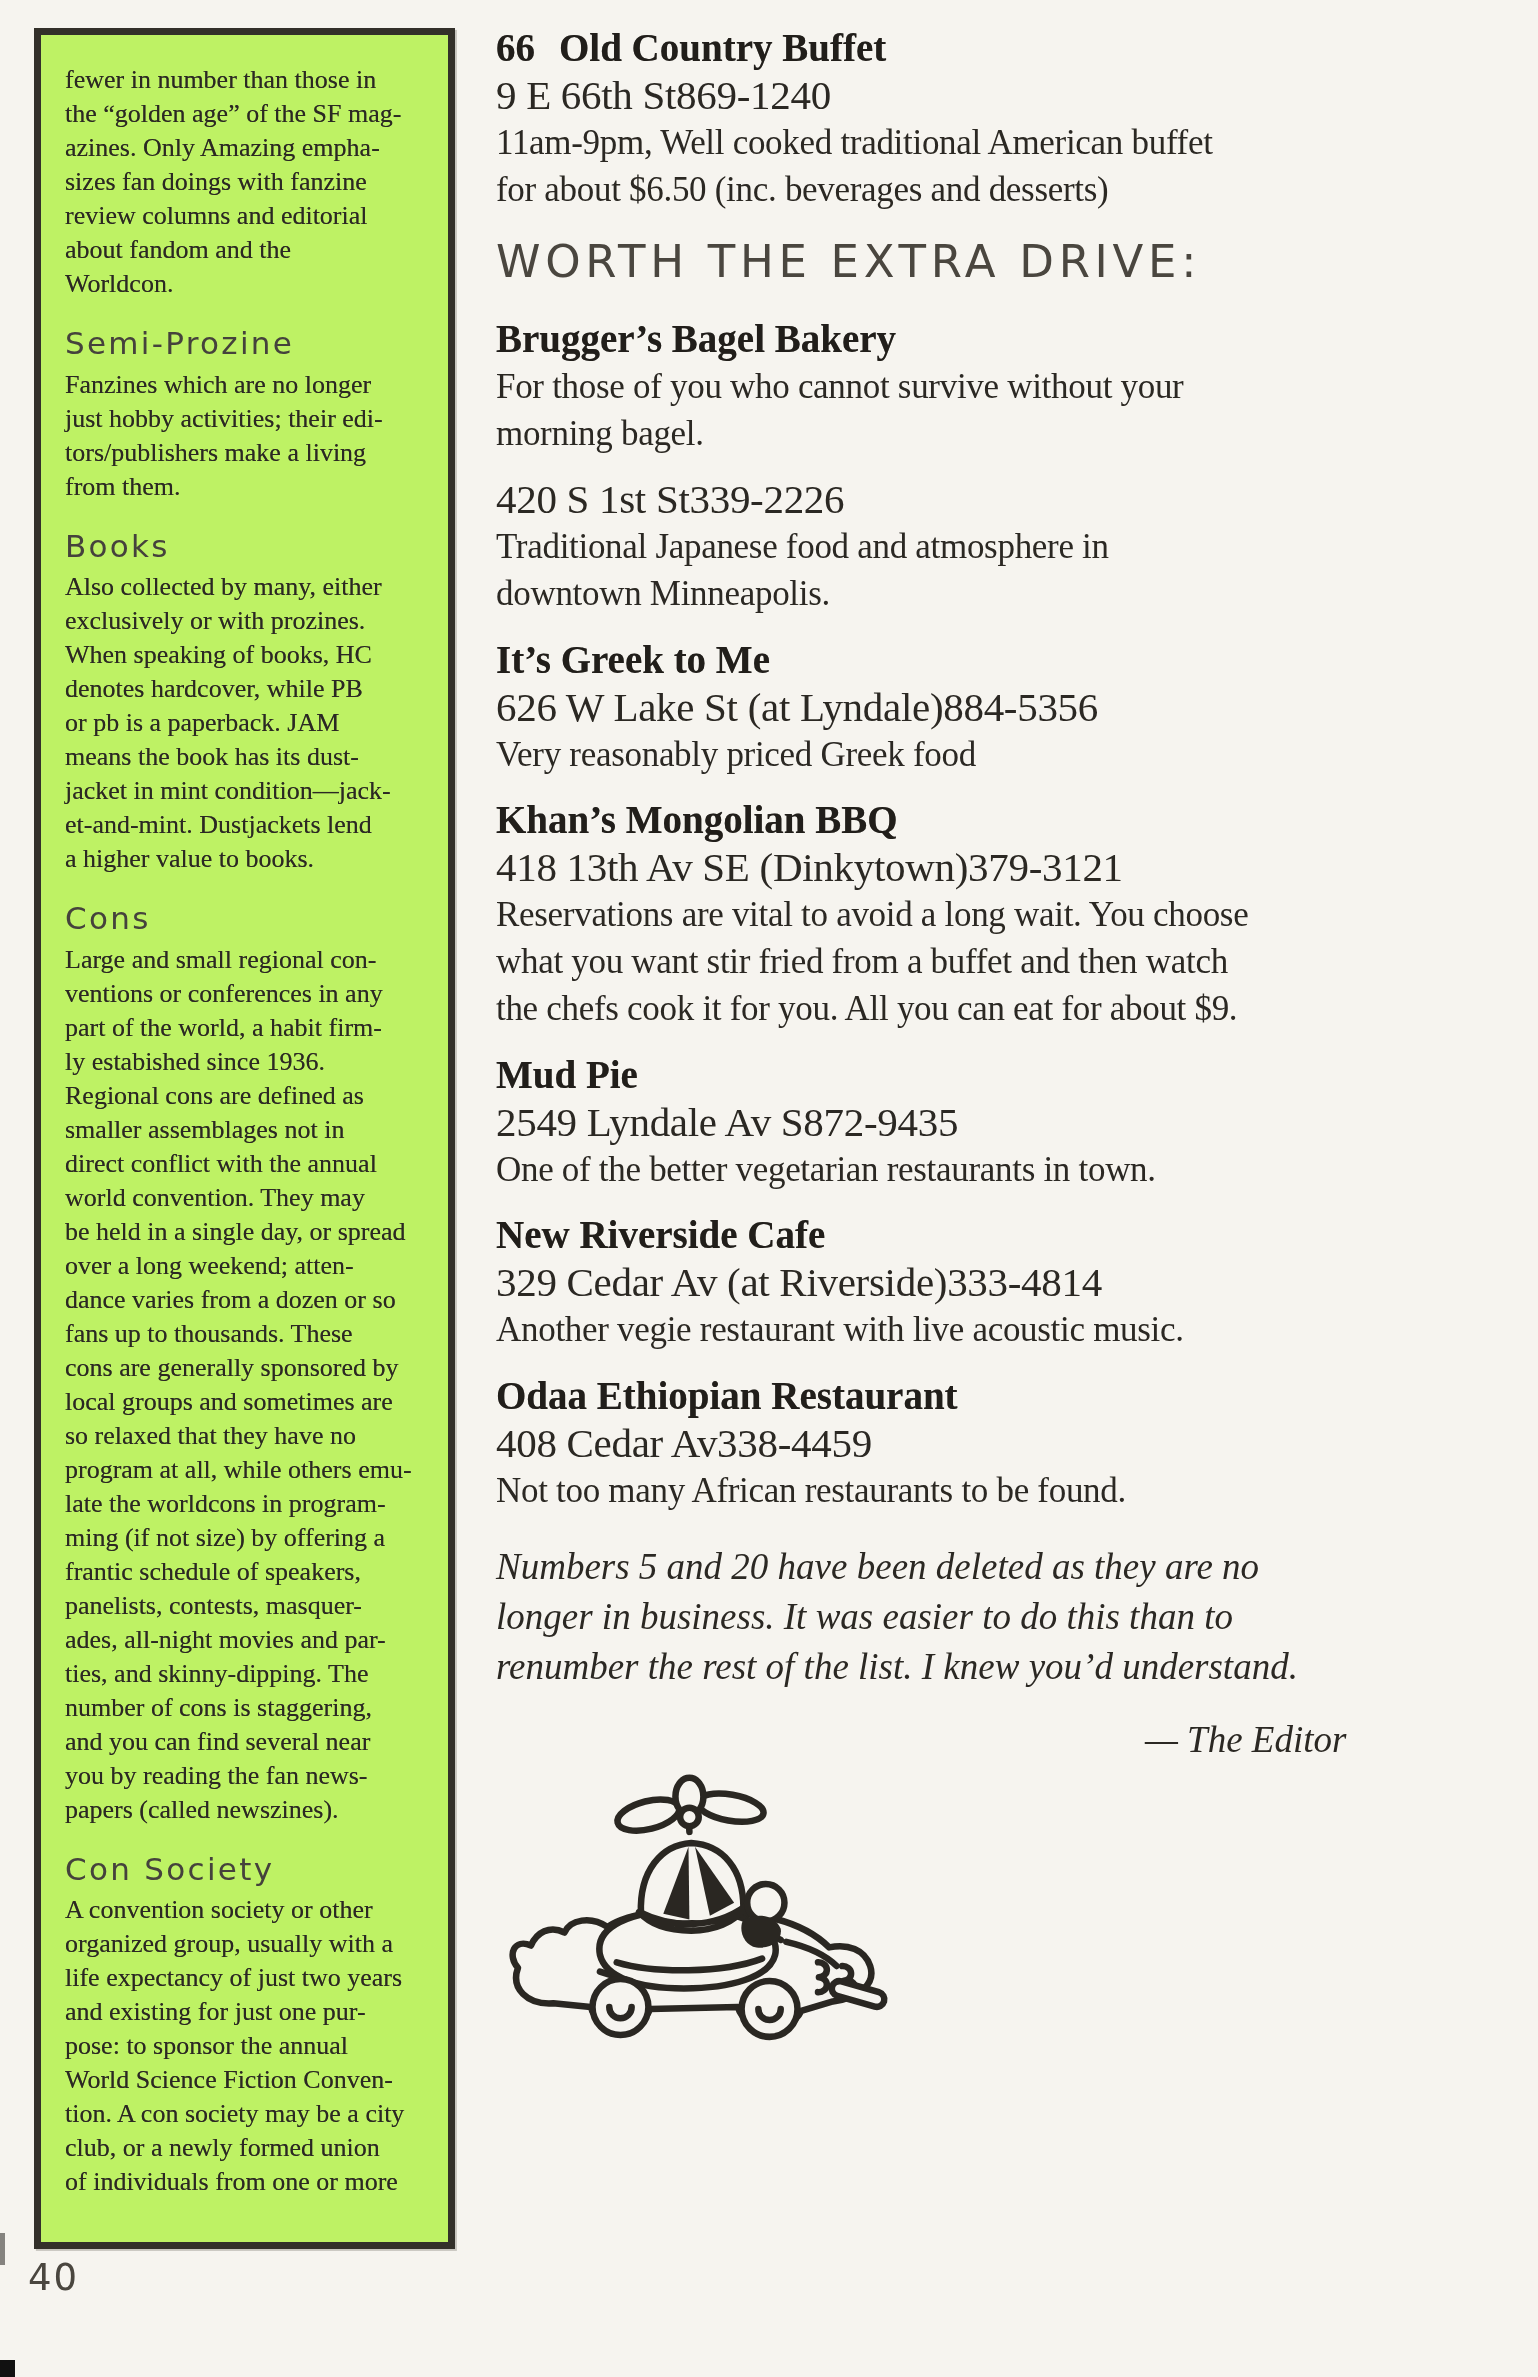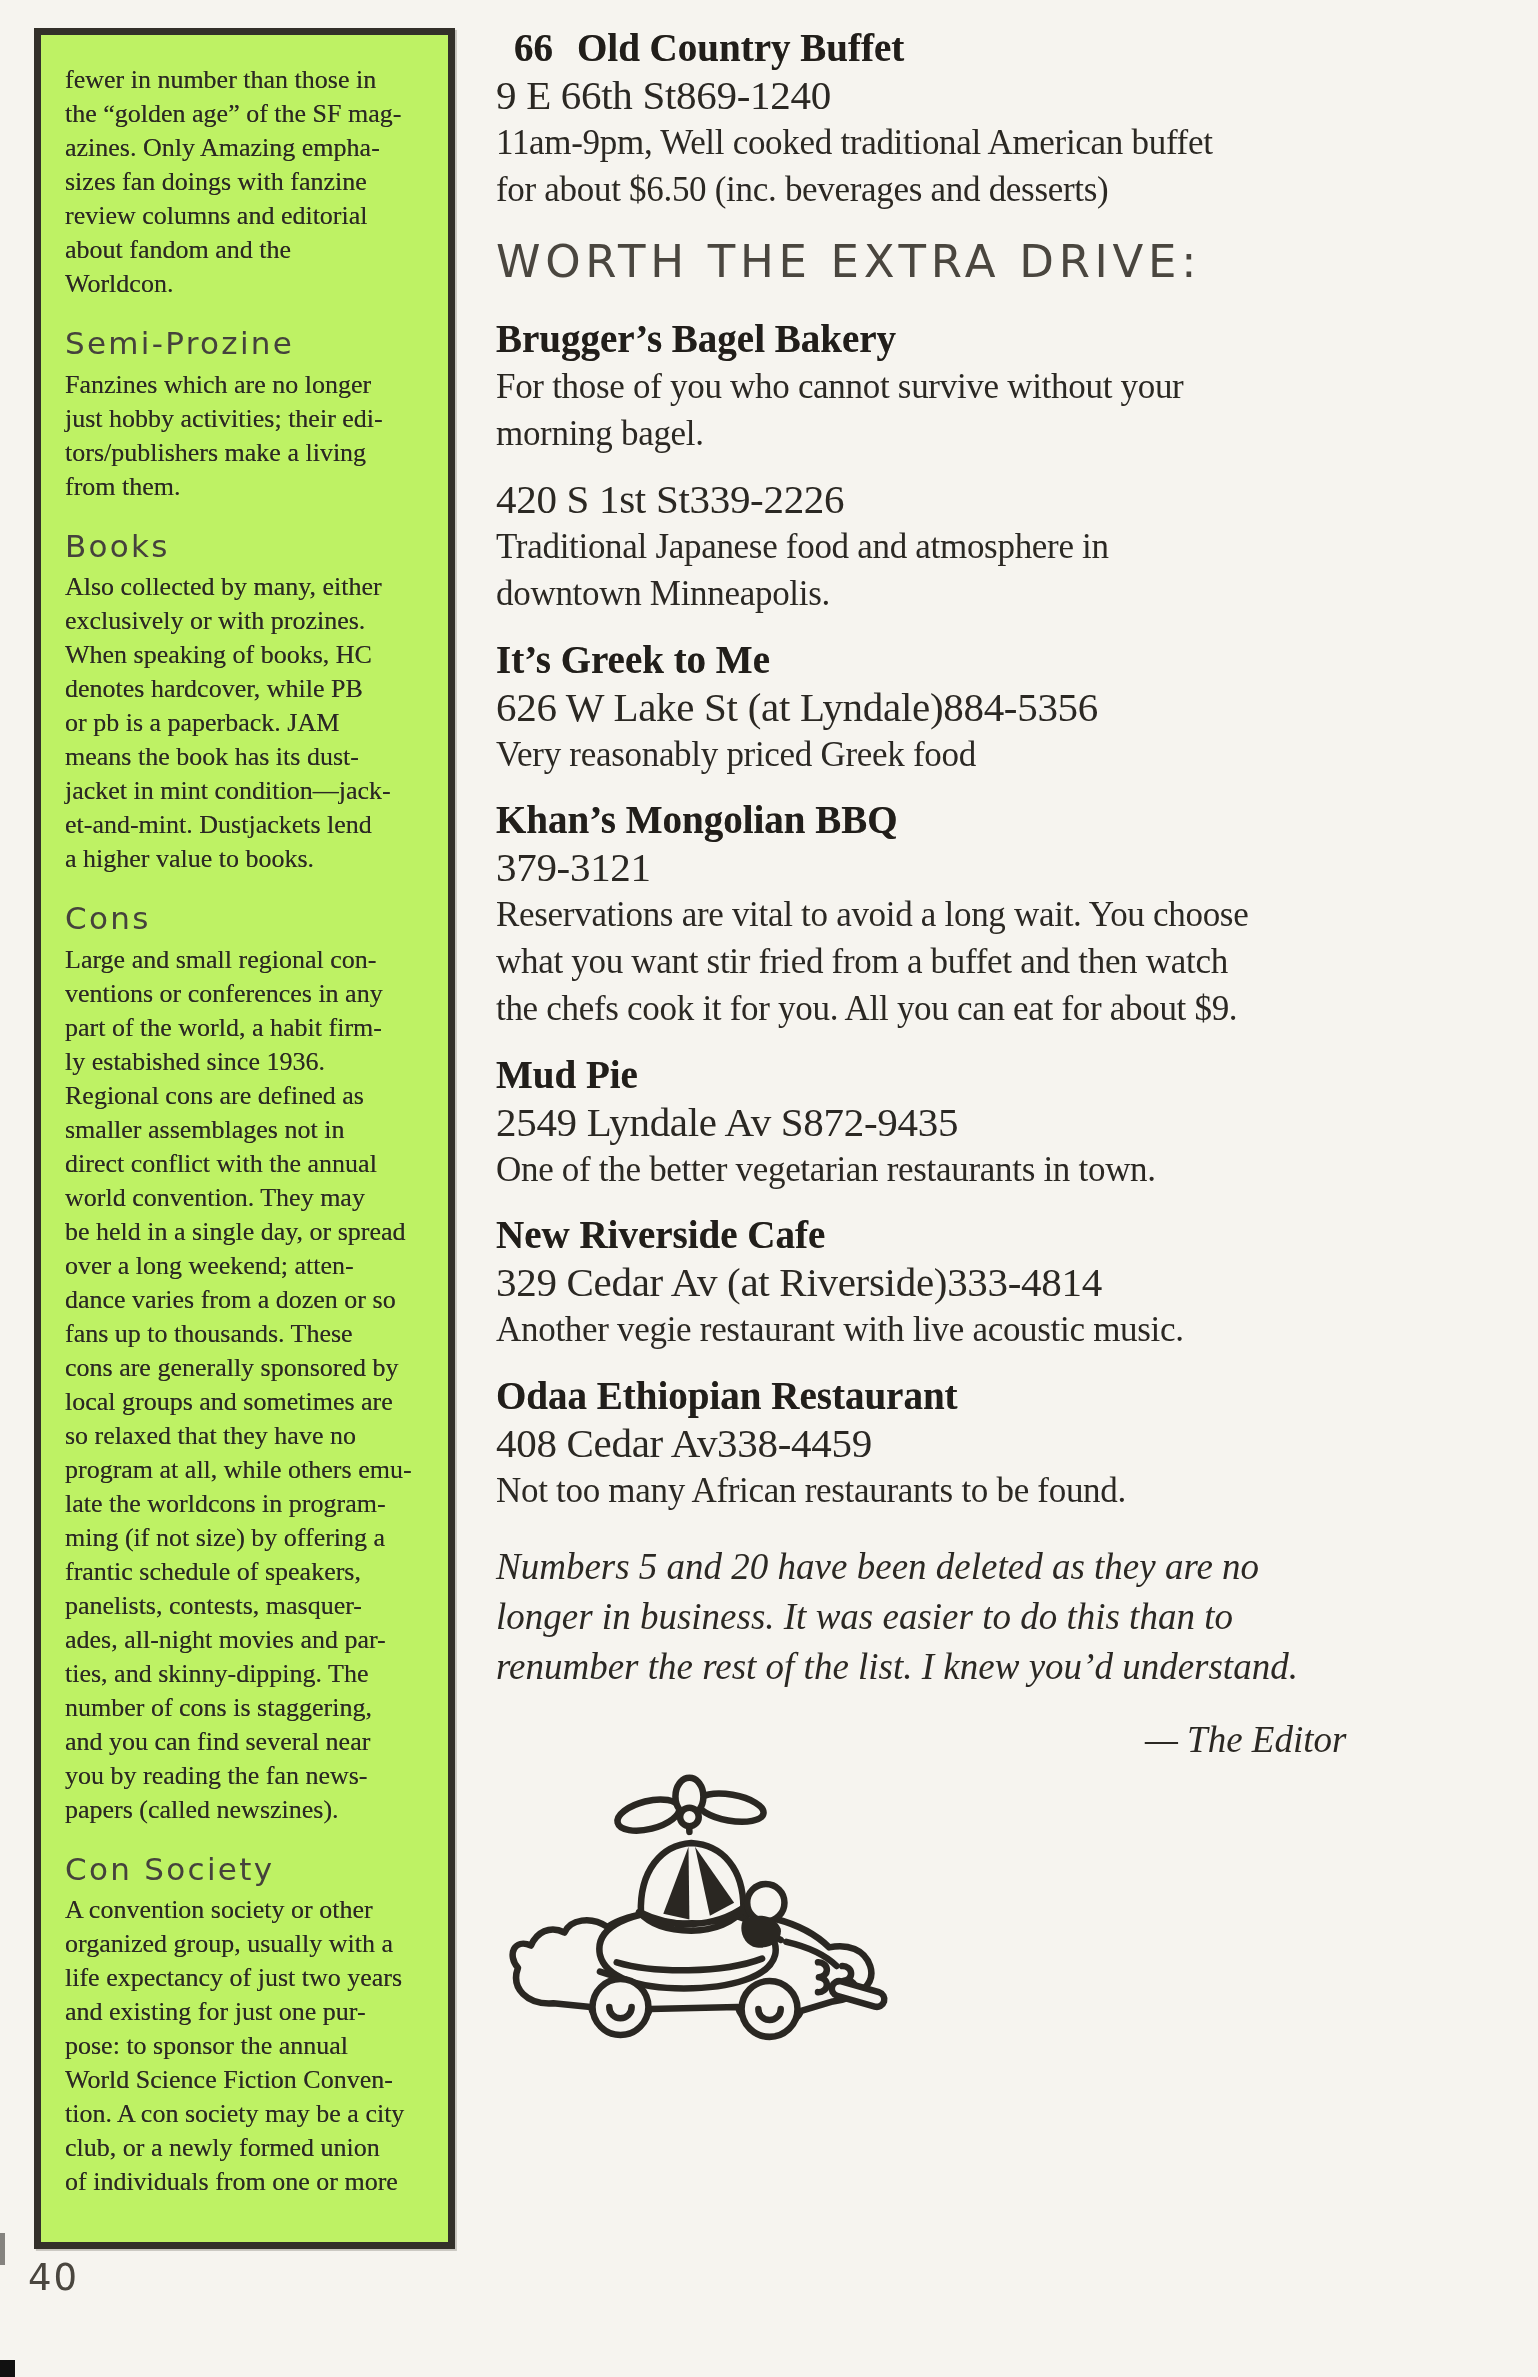--- a/index.html
+++ b/index.html
@@ -41,21 +41,21 @@
   
   .main-col{
     position:absolute;left:496px;top:24px;width:856px;
   }
   .entry{margin-bottom:18.6px;}
   .entry-name{
     font-size:39px;line-height:48px;font-weight:bold;
     color:#211e1a;
     text-shadow:0 0 0.5px rgba(33,30,26,.55);
   }
-  .entry-num{margin-right:24px;margin-left:18px;}
+  .entry-num{margin-right:24px;}
   .addr-row{
     display:flex;justify-content:flex-start;
     font-size:41px;line-height:47px;letter-spacing:-0.3px;
   }
   .entry-desc{
     font-size:35px;line-height:47px;letter-spacing:-0.3px;
     white-space:pre-line;
   }
   .drive-heading{
     font-family:"DejaVu Sans", sans-serif;
@@ -212,20 +212,21 @@
       <div class="addr-row">
         <span>626 W Lake St (at Lyndale)</span>
         <span>884-5356</span>
       </div>
       <div class="entry-desc">Very reasonably priced Greek food</div>
     </div>
 
     <div class="entry">
       <div class="entry-name">Khan’s Mongolian BBQ</div>
       <div class="addr-row">
+        <span>418 13th Av SE (Dinkytown)</span>
         <span>379-3121</span>
       </div>
       <div class="entry-desc">Reservations are vital to avoid a long wait. You choose
 what you want stir fried from a buffet and then watch
 the chefs cook it for you. All you can eat for about $9.</div>
     </div>
 
     <div class="entry">
       <div class="entry-name">Mud Pie</div>
       <div class="addr-row">

